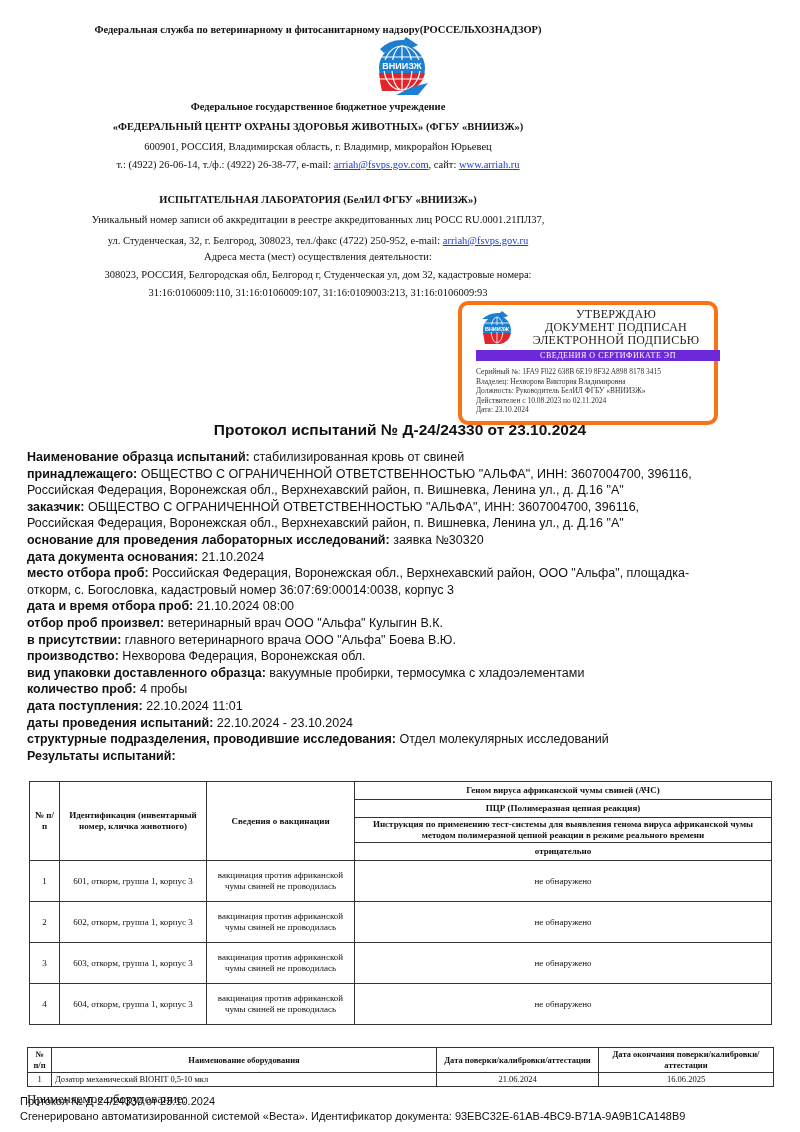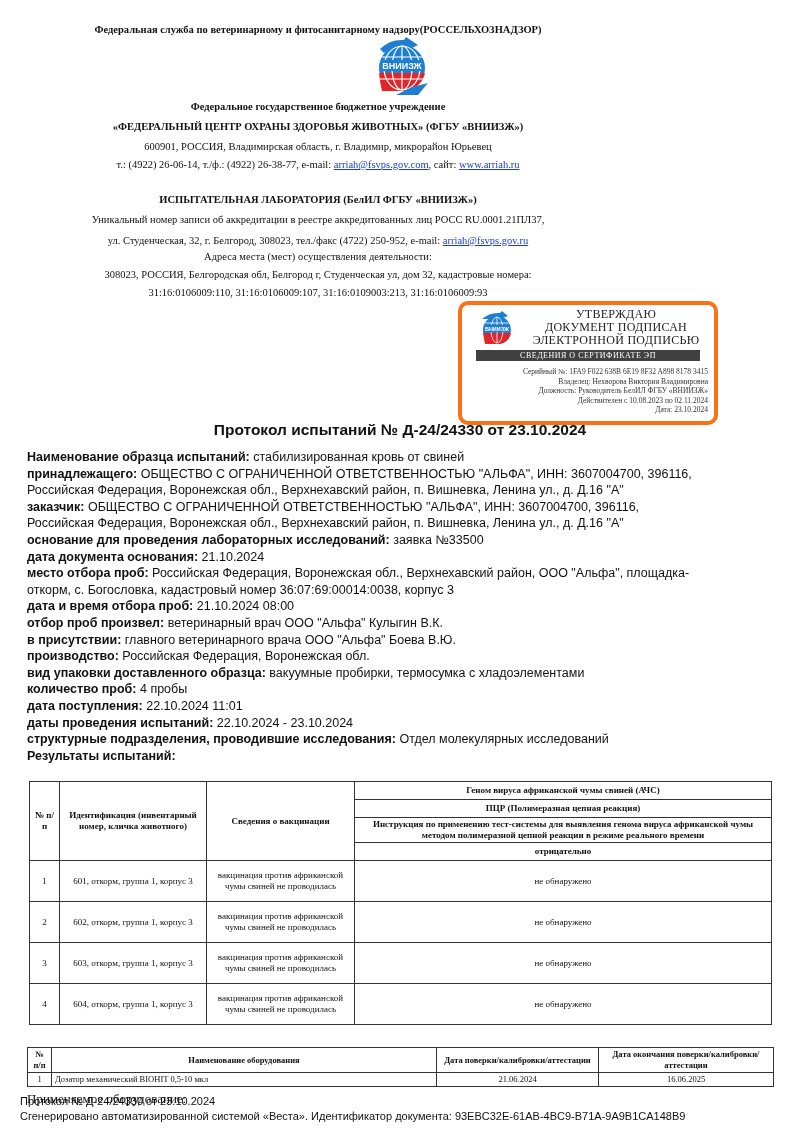--- a/index.html
+++ b/index.html
@@ -5,22 +5,22 @@
   html, body { margin: 0; padding: 0; background: #ffffff; }
   body { width: 800px; height: 1132px; position: relative; overflow: hidden; color: #111; font-family: "Liberation Serif", serif; }
   .hdr-line { position: absolute; left: 0; width: 636px; text-align: center; font-size: 10.5px; line-height: 14px; }
   .bold { font-weight: bold; }
   a.lnk { color: #1a3bd6; text-decoration: underline; }
   .logo { position: absolute; left: 366px; top: 37px; width: 68px; height: 60px; }
 
   .stamp { position: absolute; left: 458px; top: 301px; width: 252px; height: 116px; border: 4px solid #f97316; border-radius: 10px; background: #fff; }
   .stamp-logo { position: absolute; left: 14px; top: 6px; width: 40px; height: 36px; }
   .stamp-title { position: absolute; left: 56px; top: 3px; width: 196px; text-align: center; font-size: 12px; line-height: 13px; letter-spacing: 0.3px; color: #222; }
-  .stamp-bar { position: absolute; left: 14px; top: 45px; width: 224px; height: 11px; background: #404040; color: #fff; font-size: 8px; line-height: 11px; text-align: center; letter-spacing: 0.5px; }
-  .stamp-info { position: absolute; left: 14px; top: 62px; width: 232px; font-size: 7.5px; line-height: 9.5px; color: #333; text-align: right; }
+  .stamp-bar { position: absolute; left: 14px; top: 45px; width: 224px; height: 11px; background: #6d28d9; color: #fff; font-size: 8px; line-height: 11px; text-align: center; letter-spacing: 0.5px; padding-left: 20px; }
+  .stamp-info { position: absolute; left: 14px; top: 62px; width: 232px; font-size: 7.5px; line-height: 9.5px; color: #333; }
 
   .title { position: absolute; left: 0; width: 800px; top: 421px; text-align: center; font-size: 15.5px; font-weight: bold; font-family: "Liberation Sans", sans-serif; }
 
   .fields { position: absolute; left: 27px; top: 449px; width: 760px; font-size: 12.5px; line-height: 16.6px; font-family: "Liberation Sans", sans-serif; }
   .fields .row { white-space: nowrap; }
   .fields .lbl { font-weight: bold; }
   .fields .val { font-weight: normal; }
 
   table.res { position: absolute; left: 29px; top: 781px; width: 743px; border-collapse: collapse; font-size: 9px; line-height: 11px; }
   table.res td, table.res th { border: 1.3px solid #333; text-align: center; vertical-align: middle; padding: 1px 3px; }
@@ -100,28 +100,28 @@
 </div>
 
 <div class="title">Протокол испытаний № Д-24/24330 от 23.10.2024</div>
 
 <div class="fields">
   <div class="row"><span class="lbl">Наименование образца испытаний:</span><span class="val"> стабилизированная кровь от свиней</span></div>
   <div class="row"><span class="lbl">принадлежащего:</span><span class="val"> ОБЩЕСТВО С ОГРАНИЧЕННОЙ ОТВЕТСТВЕННОСТЬЮ "АЛЬФА", ИНН: 3607004700, 396116,</span></div>
   <div class="row"><span class="lbl"></span><span class="val">Российская Федерация, Воронежская обл., Верхнехавский район, п. Вишневка, Ленина ул., д. Д.16 "А"</span></div>
   <div class="row"><span class="lbl">заказчик:</span><span class="val"> ОБЩЕСТВО С ОГРАНИЧЕННОЙ ОТВЕТСТВЕННОСТЬЮ "АЛЬФА", ИНН: 3607004700, 396116,</span></div>
   <div class="row"><span class="lbl"></span><span class="val">Российская Федерация, Воронежская обл., Верхнехавский район, п. Вишневка, Ленина ул., д. Д.16 "А"</span></div>
-  <div class="row"><span class="lbl">основание для проведения лабораторных исследований:</span><span class="val"> заявка №33500</span></div>
+  <div class="row"><span class="lbl">основание для проведения лабораторных исследований:</span><span class="val"> заявка №30320</span></div>
   <div class="row"><span class="lbl">дата документа основания:</span><span class="val"> 21.10.2024</span></div>
   <div class="row"><span class="lbl">место отбора проб:</span><span class="val"> Российская Федерация, Воронежская обл., Верхнехавский район, ООО "Альфа", площадка-</span></div>
   <div class="row"><span class="lbl"></span><span class="val">откорм, с. Богословка, кадастровый номер 36:07:69:00014:0038, корпус 3</span></div>
   <div class="row"><span class="lbl">дата и время отбора проб:</span><span class="val"> 21.10.2024 08:00</span></div>
   <div class="row"><span class="lbl">отбор проб произвел:</span><span class="val"> ветеринарный врач ООО "Альфа" Кулыгин В.К.</span></div>
   <div class="row"><span class="lbl">в присутствии:</span><span class="val"> главного ветеринарного врача ООО "Альфа" Боева В.Ю.</span></div>
-  <div class="row"><span class="lbl">производство:</span><span class="val"> Российская Федерация, Воронежская обл.</span></div>
+  <div class="row"><span class="lbl">производство:</span><span class="val"> Нехворова Федерация, Воронежская обл.</span></div>
   <div class="row"><span class="lbl">вид упаковки доставленного образца:</span><span class="val"> вакуумные пробирки, термосумка с хладоэлементами</span></div>
   <div class="row"><span class="lbl">количество проб:</span><span class="val"> 4 пробы</span></div>
   <div class="row"><span class="lbl">дата поступления:</span><span class="val"> 22.10.2024 11:01</span></div>
   <div class="row"><span class="lbl">даты проведения испытаний:</span><span class="val"> 22.10.2024 - 23.10.2024</span></div>
   <div class="row"><span class="lbl">структурные подразделения, проводившие исследования:</span><span class="val"> Отдел молекулярных исследований</span></div>
   <div class="row"><span class="lbl">Результаты испытаний:</span><span class="val"></span></div>
 </div>
 
 <table class="res">
   <colgroup>

